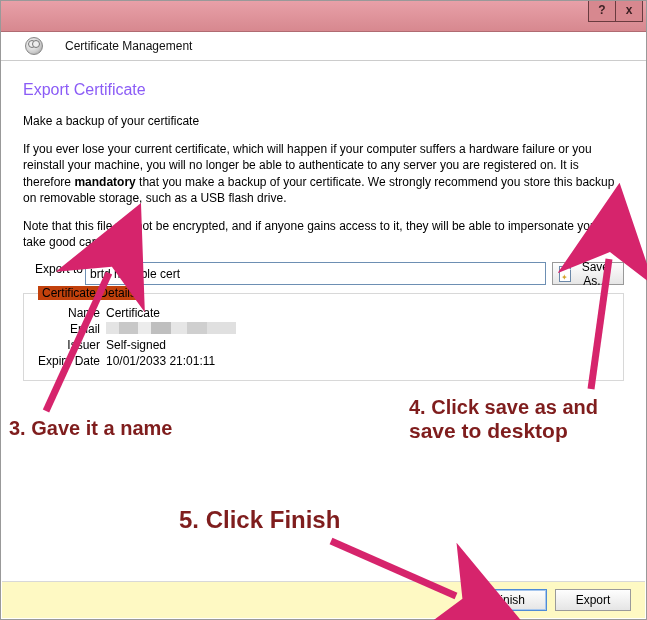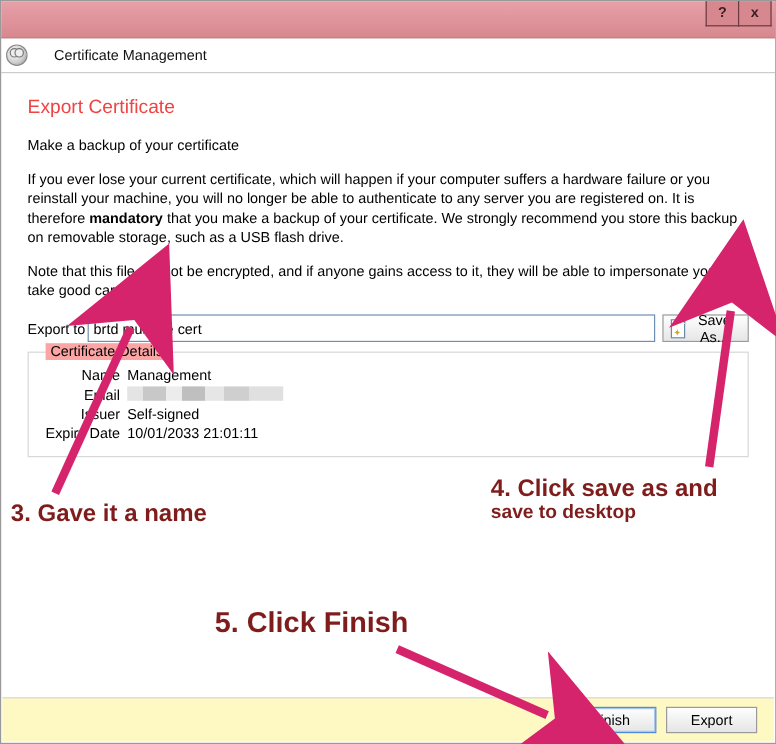--- a/index.html
+++ b/index.html
@@ -1,36 +1,36 @@
 <!DOCTYPE html>
 <html><head>
 <meta charset="utf-8">
 <style>
   html,body{margin:0;padding:0;font-family:"Segoe UI",Tahoma,sans-serif;font-size:12px;color:#000;background:#fff;overflow:hidden}
   .viewport{width:647px;height:620px;position:relative;border:1px solid #999;box-sizing:border-box;background:#fff}
   .titlebar{height:30px;background:linear-gradient(#e8a0a8,#d7888f);border-bottom:1px solid #b06b72;position:relative}
   .titlebar-buttons{position:absolute;right:3px;top:0;display:flex}
   .tb-btn{width:26px;height:20px;border:1px solid #6a3b3f;border-top:none;background:#d7888f;margin-left:-1px;color:#3a1f22;font-family:Arial;font-size:12px;line-height:19px;text-align:center;font-weight:bold}
-  .subheader{height:28px;display:flex;align-items:center;padding-left:4px;border-bottom:1px solid #ccc}
+  .subheader{height:28px;display:flex;align-items:center;padding-left:24px;border-bottom:1px solid #ccc}
   .app-icon{width:16px;height:16px;display:inline-block;border-radius:50%;background:radial-gradient(circle at 6px 6px,#fff,#ccc 60%,#888);border:1px solid #888;position:relative;margin-right:22px}
   .app-icon::before{content:"";position:absolute;left:2px;top:2px;width:6px;height:6px;border-radius:50%;background:#eee;border:1px solid #777}
   .app-icon::after{content:"";position:absolute;right:2px;top:2px;width:6px;height:6px;border-radius:50%;background:#eee;border:1px solid #777}
   .subheader-title{font-size:12px;color:#111}
   .content{padding:20px 22px 0 22px}
-  .page-title{color:#ef4444;font-size:16px;margin:0 0 14px 0;font-weight:normal}
+  .page-title{color:#8b5cf6;font-size:16px;margin:0 0 14px 0;font-weight:normal}
   .body-text{font-size:12px;line-height:1.35;margin:0 0 12px 0}
-  .export-row{display:flex;align-items:center;margin:6px 0 8px 0}
+  .export-row{display:flex;margin:6px 0 8px 12px}
   .export-label{width:50px}
   .export-input{flex:1;height:19px;border:1px solid #6d8fb3;padding:1px 4px;font-family:inherit;font-size:12px;outline:none}
   .save-btn{margin-left:6px;height:23px;width:72px;border:1px solid #999;background:linear-gradient(#fefefe,#e6e6e6);font-size:12px;display:flex;align-items:center;justify-content:center;gap:3px;cursor:pointer}
   .doc-icon{width:12px;height:14px;display:inline-block;position:relative;background:#fff;border:1px solid #6b88a8}
   .doc-icon::before{content:"";position:absolute;right:-1px;top:-1px;width:0;height:0;border-left:4px solid #fff;border-top:4px solid #6b88a8}
   .doc-icon::after{content:"✦";position:absolute;left:1px;bottom:-1px;font-size:8px;color:#d4a32a}
   .details-box{border:1px solid #d8d8d8;margin-top:4px;padding:8px 8px 10px 8px}
-  .details-legend{position:relative;top:-16px;left:6px;background:#fca5a5;padding:0 4px;display:inline-block}
+  .details-legend{position:relative;top:-16px;left:6px;background:#c2410c;padding:0 4px;display:inline-block}
   .details-inner{margin-top:-12px}
   .kv-row{display:flex;margin:2px 0;font-size:12px}
   .kv-label{width:68px;text-align:right;margin-right:6px}
   .blur{display:inline-block;width:130px;height:12px;background:linear-gradient(90deg,#e4e4e4 0 10%,#c8c8c8 10% 25%,#ececec 25% 35%,#bfbfbf 35% 50%,#e6e6e6 50% 62%,#cfcfcf 62% 78%,#e0e0e0 78% 100%);filter:blur(0.3px);vertical-align:middle}
   .bottom-bar{position:absolute;left:1px;right:1px;bottom:1px;height:36px;border-top:1px solid #d8d8d8;background:#fef9c3;display:flex;align-items:center;justify-content:flex-end;padding-right:14px;gap:8px}
   .dlg-btn{height:22px;width:76px;border:1px solid #9a9a9a;background:linear-gradient(#fefefe,#e5e5e5);font-size:12px;cursor:pointer}
   .dlg-btn.default{border:1px solid #4f8bd6;box-shadow:0 0 0 1px #a7c7ee inset}
   
   .anno{position:absolute;color:#7f1d1d;font-weight:bold;font-family:Arial,sans-serif;text-shadow:0 0 2px #fff, -1px 0 #fff,1px 0 #fff,0 1px #fff,0 -1px #fff;pointer-events:none}
   svg.overlay{position:absolute;left:0;top:0;pointer-events:none}
@@ -70,21 +70,21 @@
         <span class="doc-icon"></span>
         <span>Save As...</span>
       </button>
     </div>
 
     <div class="details-box">
       <span class="details-legend">Certificate Details</span>
       <div class="details-inner">
         <div class="kv-row">
           <span class="kv-label">Name</span>
-          <span>Management</span>
+          <span>Certificate</span>
         </div>
         <div class="kv-row">
           <span class="kv-label">Email</span>
           <span class="blur"></span>
         </div>
         <div class="kv-row">
           <span class="kv-label">Issuer</span>
           <span>Self-signed</span>
         </div>
         <div class="kv-row">
@@ -109,16 +109,16 @@
 
     <line x1="45" y1="410" x2="108" y2="272" stroke="#d6246c" stroke-width="7" marker-end="url(#ah)"></line>
 
     <line x1="590" y1="388" x2="608" y2="258" stroke="#d6246c" stroke-width="7" marker-end="url(#ah)"></line>
 
     <line x1="330" y1="540" x2="455" y2="595" stroke="#d6246c" stroke-width="7" marker-end="url(#ah)"></line>
   </svg>
 
   <div class="anno" style="left:8px;top:416px;font-size:20px">3. Gave it a name</div>
   <div class="anno" style="left:408px;top:395px;font-size:20px">4. Click save as and</div>
-  <div class="anno" style="left:408px;top:418px;font-size:16px">save to desktop</div>
+  <div class="anno" style="left:408px;top:418px;font-size:21px">save to desktop</div>
   <div class="anno" style="left:178px;top:505px;font-size:24px">5. Click Finish</div>
 
 </div>
 
 </body></html>

